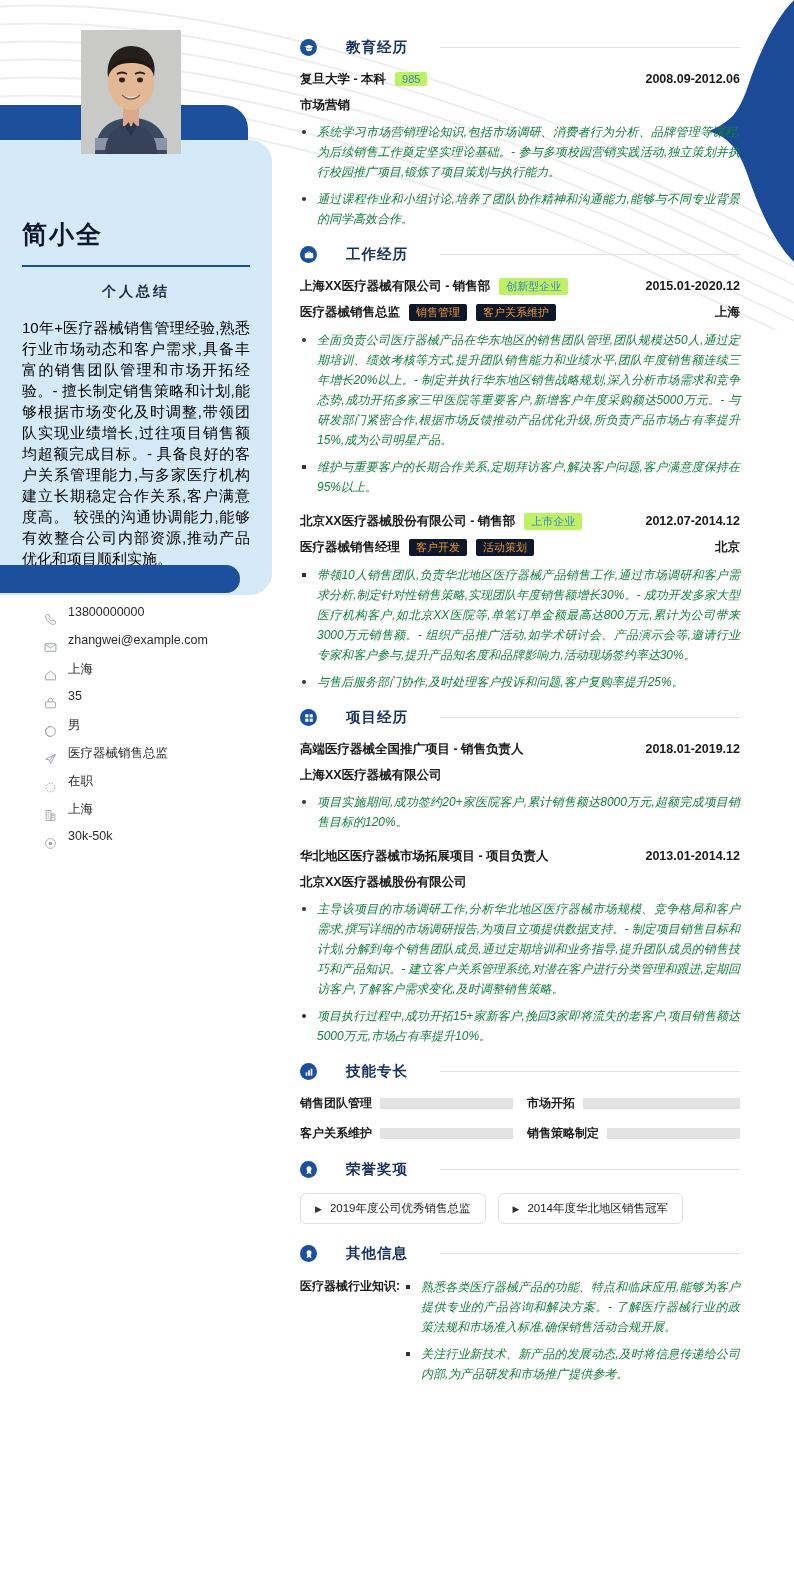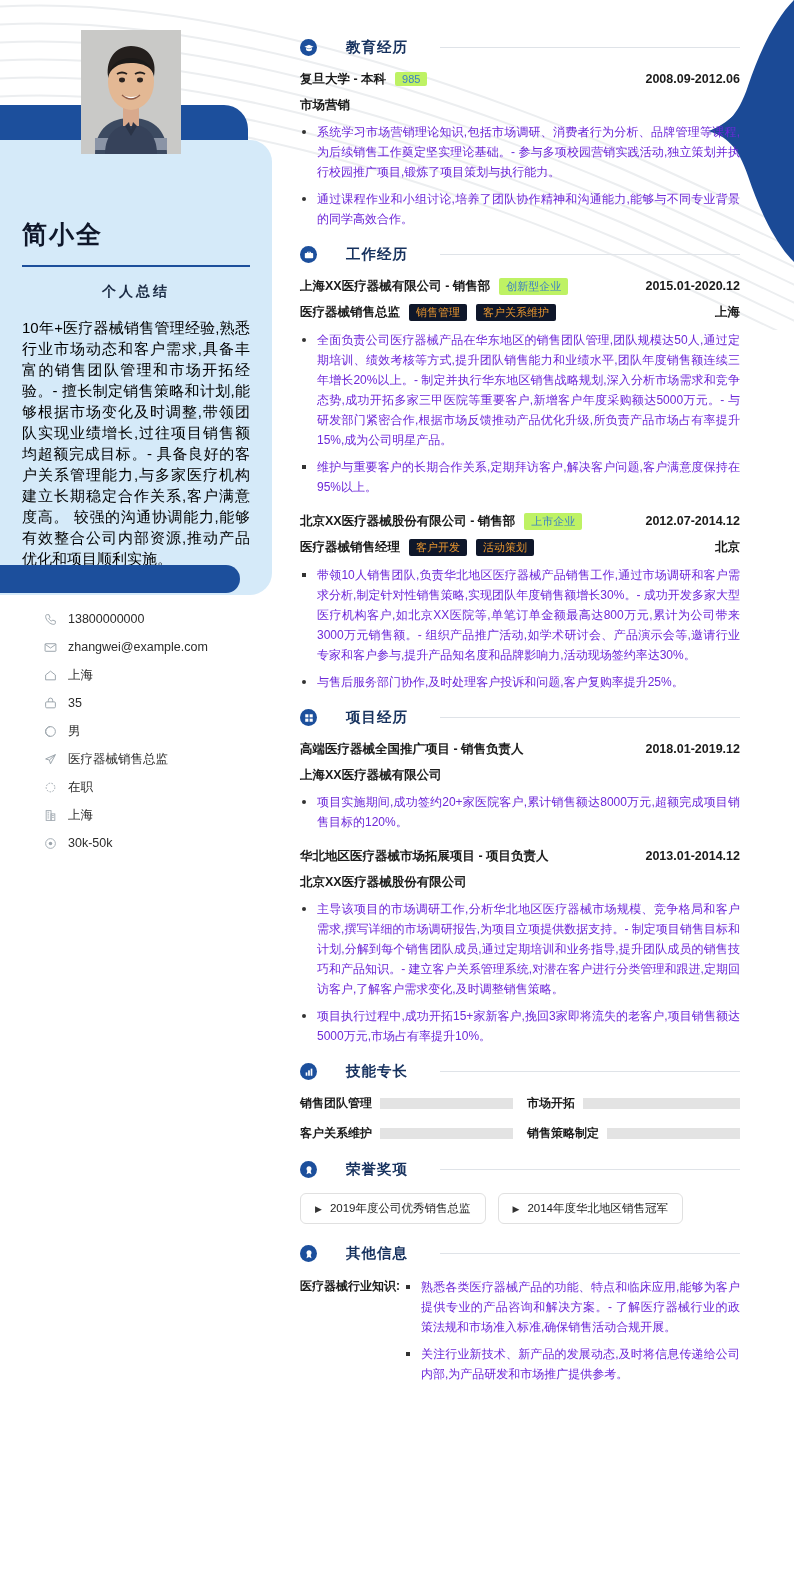--- a/index.html
+++ b/index.html
@@ -104,21 +104,20 @@
   }
 
   .contacts {
     position: absolute;
     top: 605px; left: 44px;
     width: 240px;
     z-index: 4;
   }
   .contact-row {
     display: flex;
-    align-items: center;
     height: 28px;
     font-size: 12.5px;
     color: #2b2b2b;
   }
   .contact-row .ci {
     width: 20px;
     flex: 0 0 20px;
     display: flex;
     align-items: center;
     justify-content: flex-start;
@@ -202,24 +201,25 @@
   }
   .tag.blue { background: #bef264; color: #3d7fc4; }
   .tag.orange { background: #0f172a; color: #e8962f; }
   .sub-line { margin-bottom: 8px; }
 
   .bullets { margin: 0; }
   .bullet {
     position: relative;
     font-size: 12px;
     line-height: 20px;
-    color: #6d28d9;
+    color: #15803d;
     text-align: justify;
     padding-left: 17px;
     margin-bottom: 7px;
+    font-style: italic;
   }
   .bullet::before {
     content: "";
     position: absolute;
     left: 2px; top: 8px;
     width: 4px; height: 4px;
     background: #333;
   }
   .bullet.round::before { border-radius: 50%; }
 

